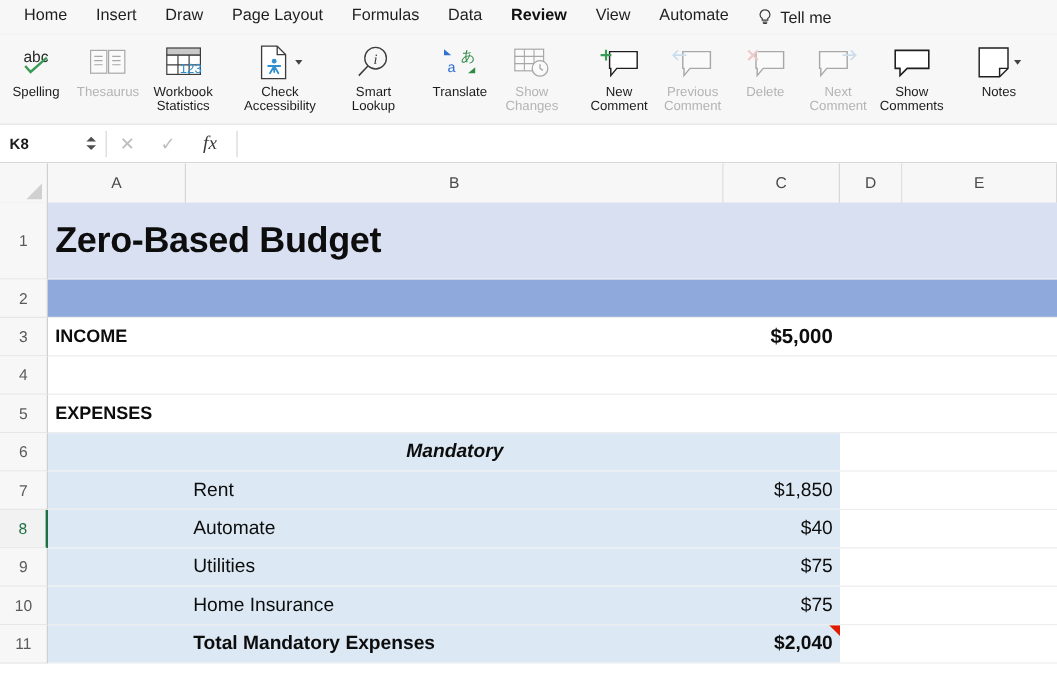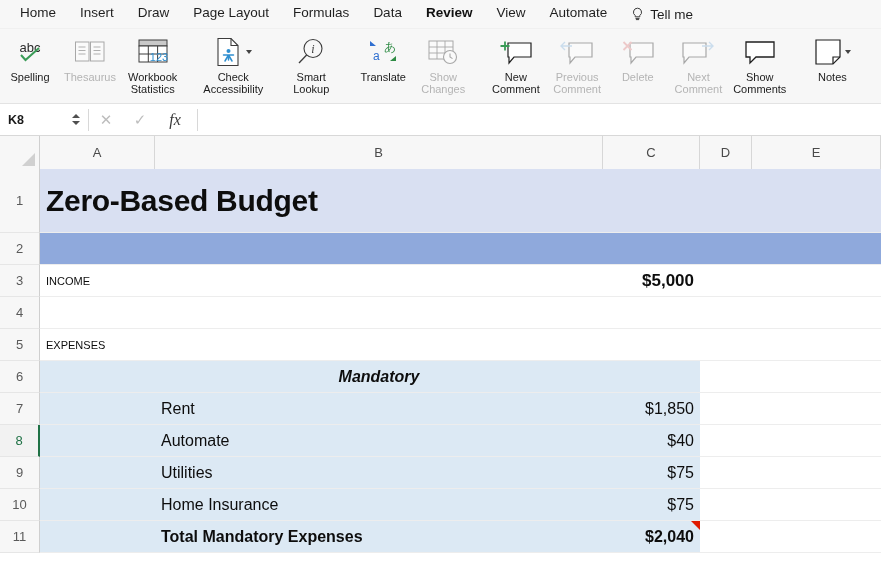--- a/index.html
+++ b/index.html
@@ -112,21 +112,21 @@
     font-size:13px;color:#5a5a5a;flex:0 0 40px;
   }
   .rh.sel{color:#1f7145;font-weight:normal;border-right:2.5px solid #1f7145;background:#f2f2f2;}
   .cells{flex:1;position:relative;display:flex;box-sizing:border-box;border-bottom:1px solid #ededed;}
   .cell{box-sizing:border-box;display:flex;align-items:center;padding:0 6px;overflow:hidden;white-space:nowrap;}
   .cell.r{justify-content:flex-end;}
   .cell.c{justify-content:center;}
 
   
   .title{font-size:30px;font-weight:bold;color:#0d0d0d;letter-spacing:-.3px;}
-  .hd{font-size:11px;font-weight:normal;color:#0d0d0d;}
+  .hd{font-size:15px;font-weight:bold;color:#0d0d0d;}
   .amt-hd{font-size:17px;font-weight:bold;color:#0d0d0d;}
   .sub{font-size:16px;font-style:italic;font-weight:bold;color:#0d0d0d;}
   .item{font-size:16px;color:#0d0d0d;}
   .amt{font-size:16px;color:#0d0d0d;}
   .tot{font-size:16px;font-weight:bold;color:#0d0d0d;}
 
   .cmt-flag{
     position:absolute;top:0;right:0;width:0;height:0;
     border-top:9px solid #e01b00;border-left:9px solid transparent;
   }

